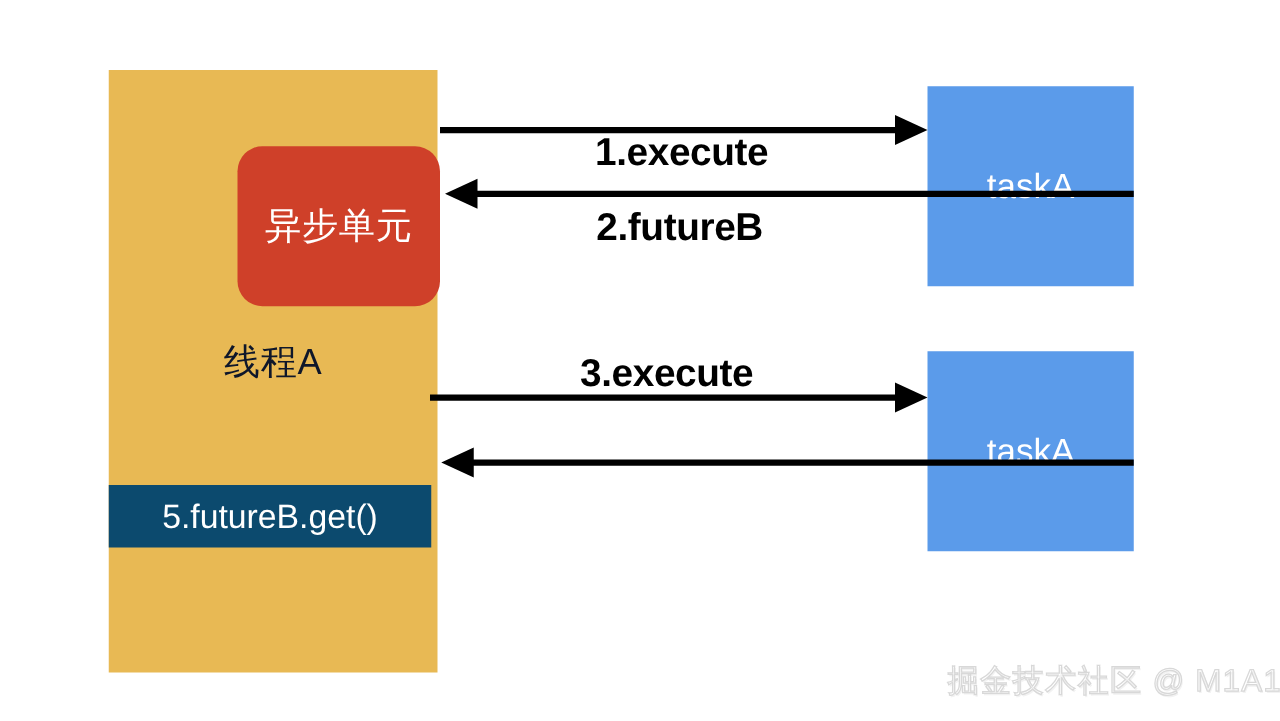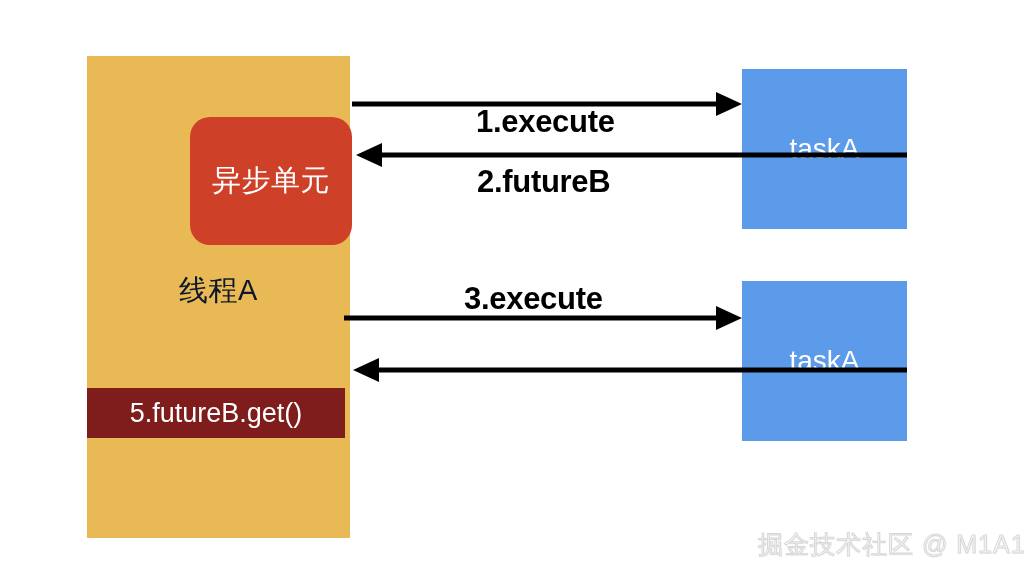--- a/index.html
+++ b/index.html
@@ -61,21 +61,21 @@
     letter-spacing: 0.5px;
   }
 
   
   .future-get {
     position: absolute;
     left: 87px;
     top: 388px;
     width: 258px;
     height: 50px;
-    background: #7f1d1d;
+    background: #0c4a6e;
     display: flex;
     align-items: center;
     justify-content: center;
   }
   .future-get-label {
     color: #ffffff;
     font-size: 27px;
     font-weight: 400;
     letter-spacing: 0px;
   }

